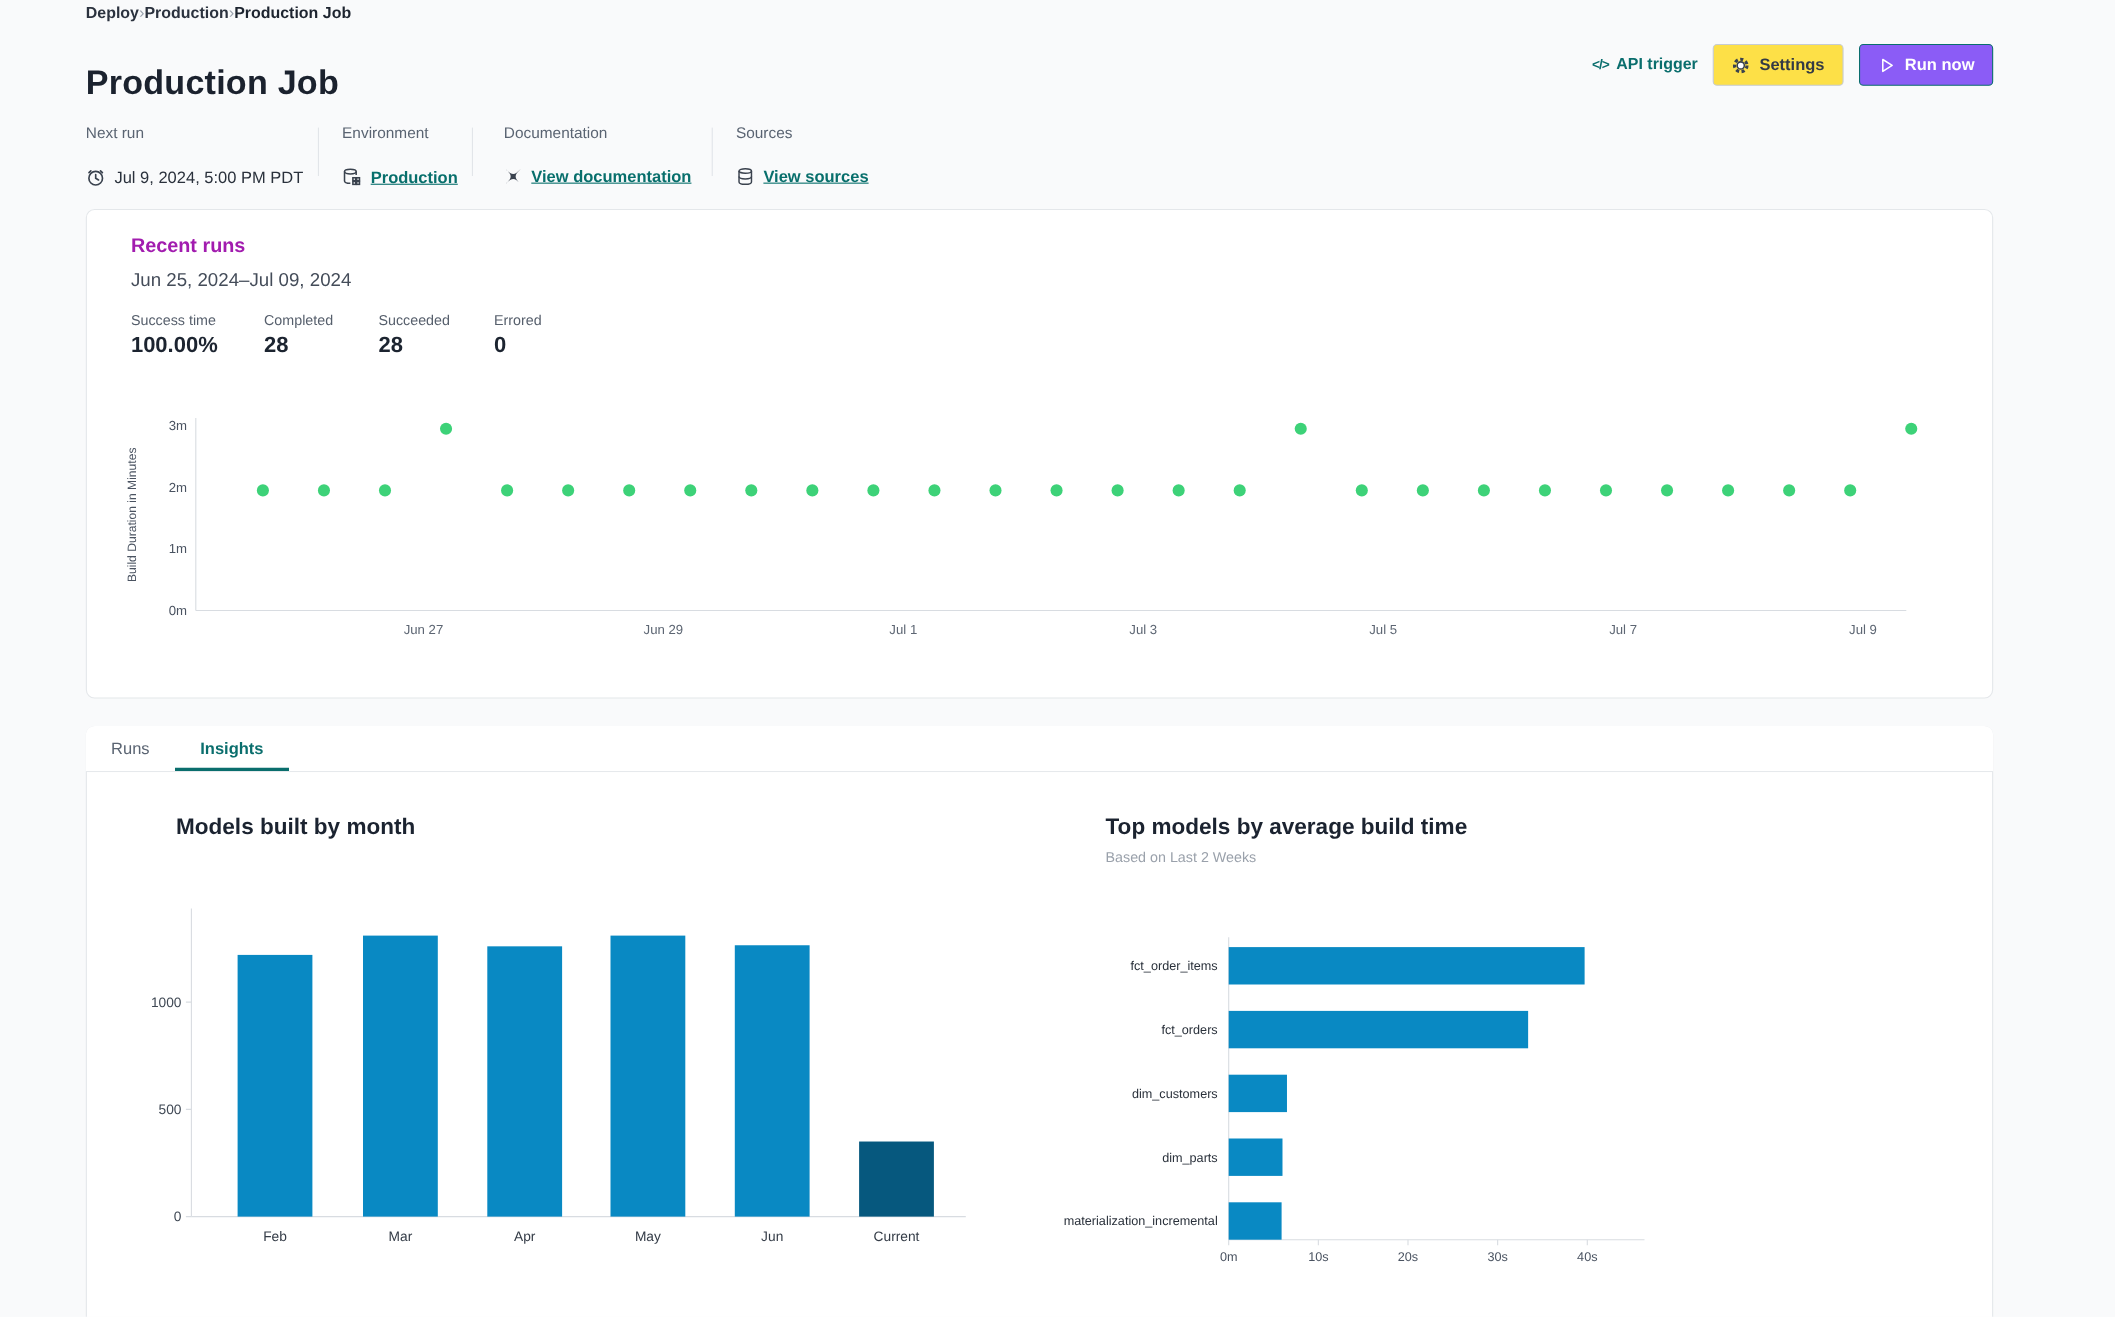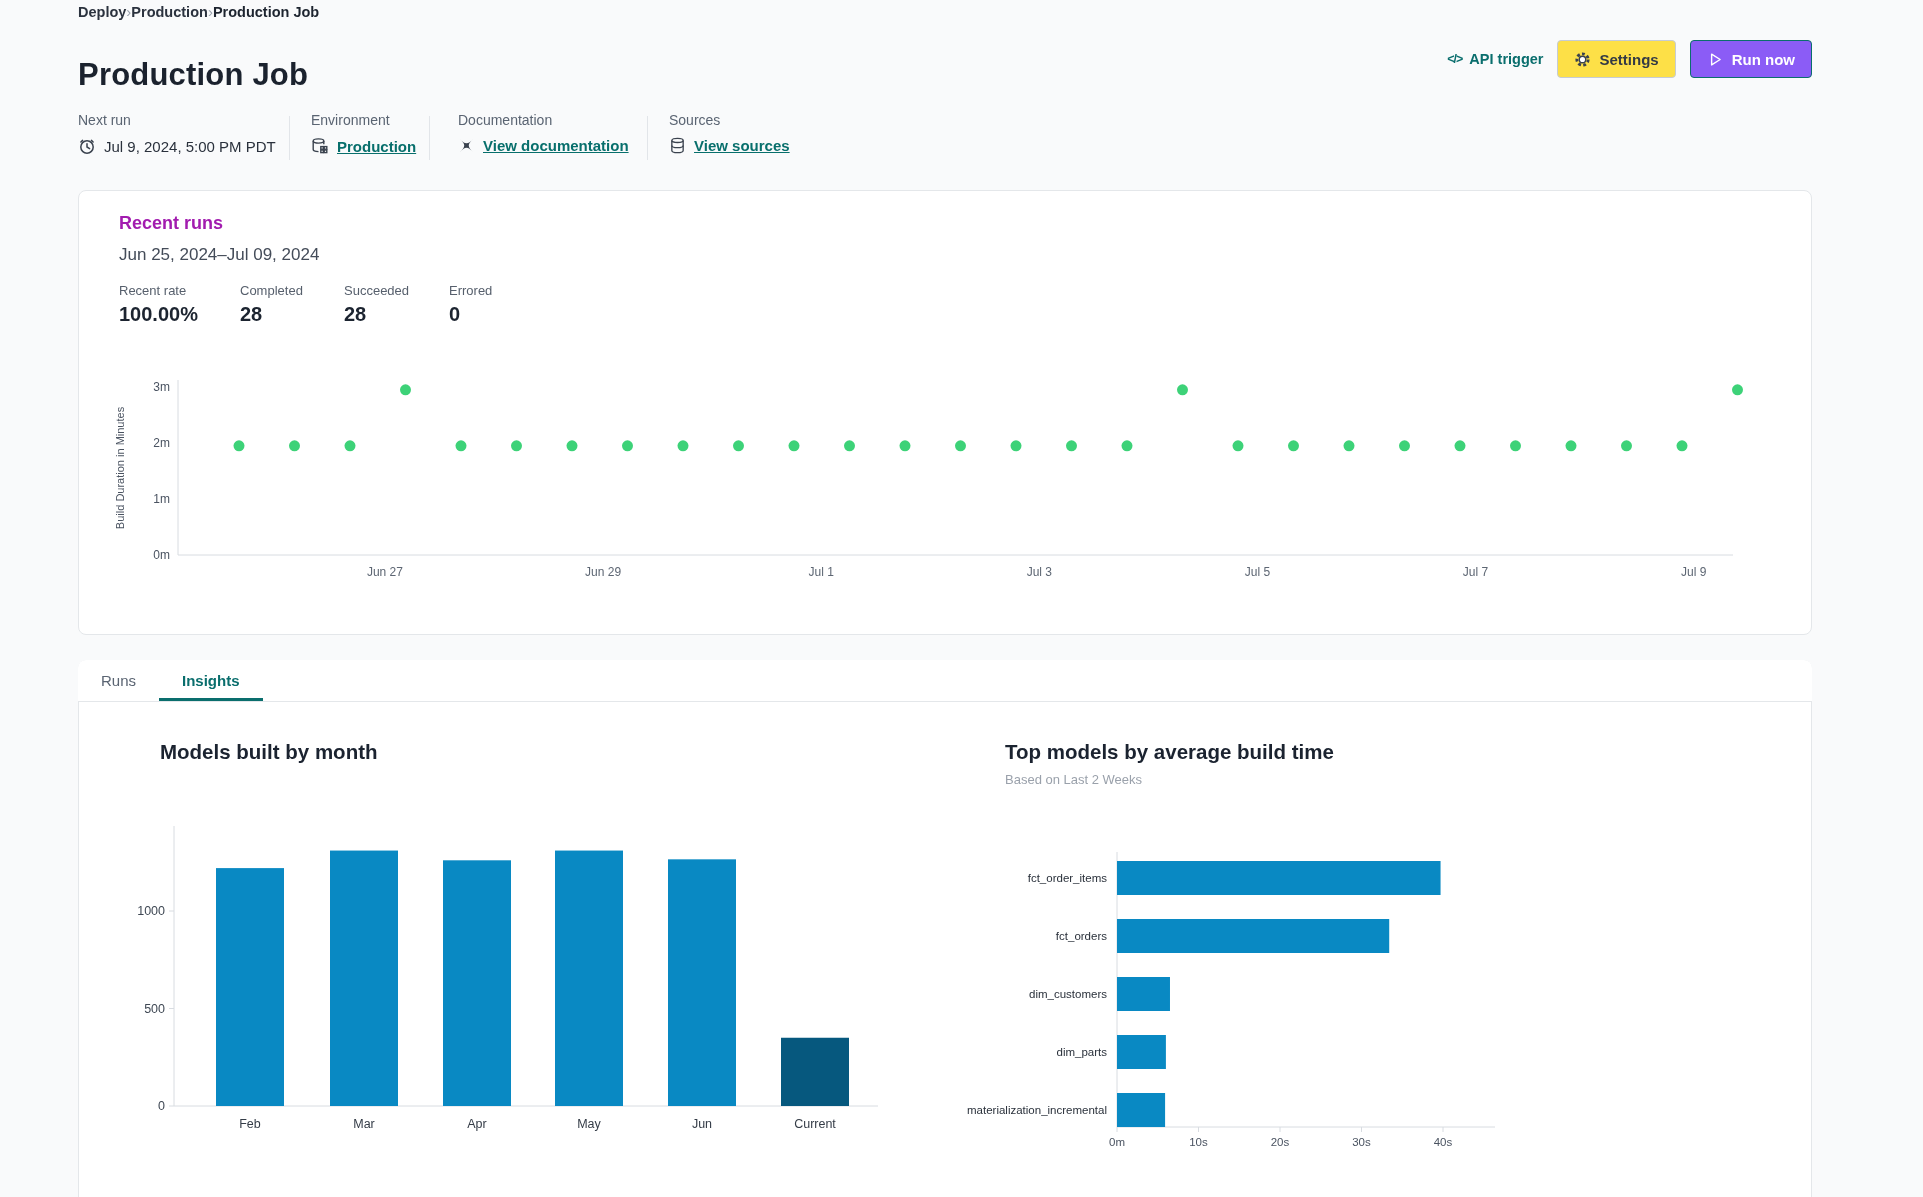--- a/index.html
+++ b/index.html
@@ -17,21 +17,21 @@
   
   .page-title{left:78px;top:36px;font-size:31px;font-weight:700;color:#1b222e;letter-spacing:.2px;}
   .actions{top:40px;right:111px;display:flex;align-items:center;gap:14px;}
   .api-trigger{display:flex;align-items:center;gap:7px;color:#0a6e6d;font-size:14.5px;font-weight:600;cursor:pointer;}
   .code-glyph{font-size:12.5px;font-weight:700;letter-spacing:-1px;}
   .btn{display:flex;align-items:center;gap:8px;height:38px;padding:0 16px;border-radius:4px;font-size:15px;font-weight:600;cursor:pointer;box-sizing:border-box;}
   .btn-outline{background:#fde047;border:1px solid #c6ccd4;color:#333a45;}
   .btn-primary{background:#8b5cf6;border:1px solid #0a6e6d;color:#fff;}
   
   .info-label{font-size:14px;color:#5a6472;}
-  .info-value{display:flex;align-items:center;gap:8px;font-size:15px;color:#2a313c;margin-top:9px;}
+  .info-value{display:flex;align-items:center;gap:8px;font-size:15px;color:#2a313c;margin-top:24px;}
   .info-link{color:#086f6c;text-decoration:underline;font-weight:600;cursor:pointer;}
   .vdivider{width:1px;background:#e2e5e9;top:116px;height:44px;}
   
   .card{background:#fff;border:1px solid #e4e7ea;border-radius:8px;box-sizing:border-box;}
   .card-recent{left:78px;top:190px;width:1734px;height:445px;}
   .card-tabs{left:78px;top:660px;width:1734px;height:560px;}
   .recent-title{left:119px;top:213px;font-size:18px;font-weight:700;color:#a21caf;text-align:center;}
   .recent-dates{left:119px;top:245px;font-size:17px;color:#444c59;}
   .stat-label{font-size:13px;color:#565f6c;}
   .stat-value{font-size:20px;font-weight:700;color:#1c2430;margin-top:5px;}
@@ -142,21 +142,21 @@
     </span>
     <span class="info-link">View sources</span>
   </div>
 </div>
 
 <div class="abs card card-recent"></div>
 <div class="abs recent-title">Recent runs</div>
 <div class="abs recent-dates">Jun 25, 2024–Jul 09, 2024</div>
 
 <div class="abs" style="left:119px;top:283px;">
-  <div class="stat-label">Recent rate</div>
+  <div class="stat-label">Success time</div>
   <div class="stat-value">100.00%</div>
 </div>
 <div class="abs" style="left:240px;top:283px;">
   <div class="stat-label">Completed</div>
   <div class="stat-value">28</div>
 </div>
 <div class="abs" style="left:344px;top:283px;">
   <div class="stat-label">Succeeded</div>
   <div class="stat-value">28</div>
 </div>

